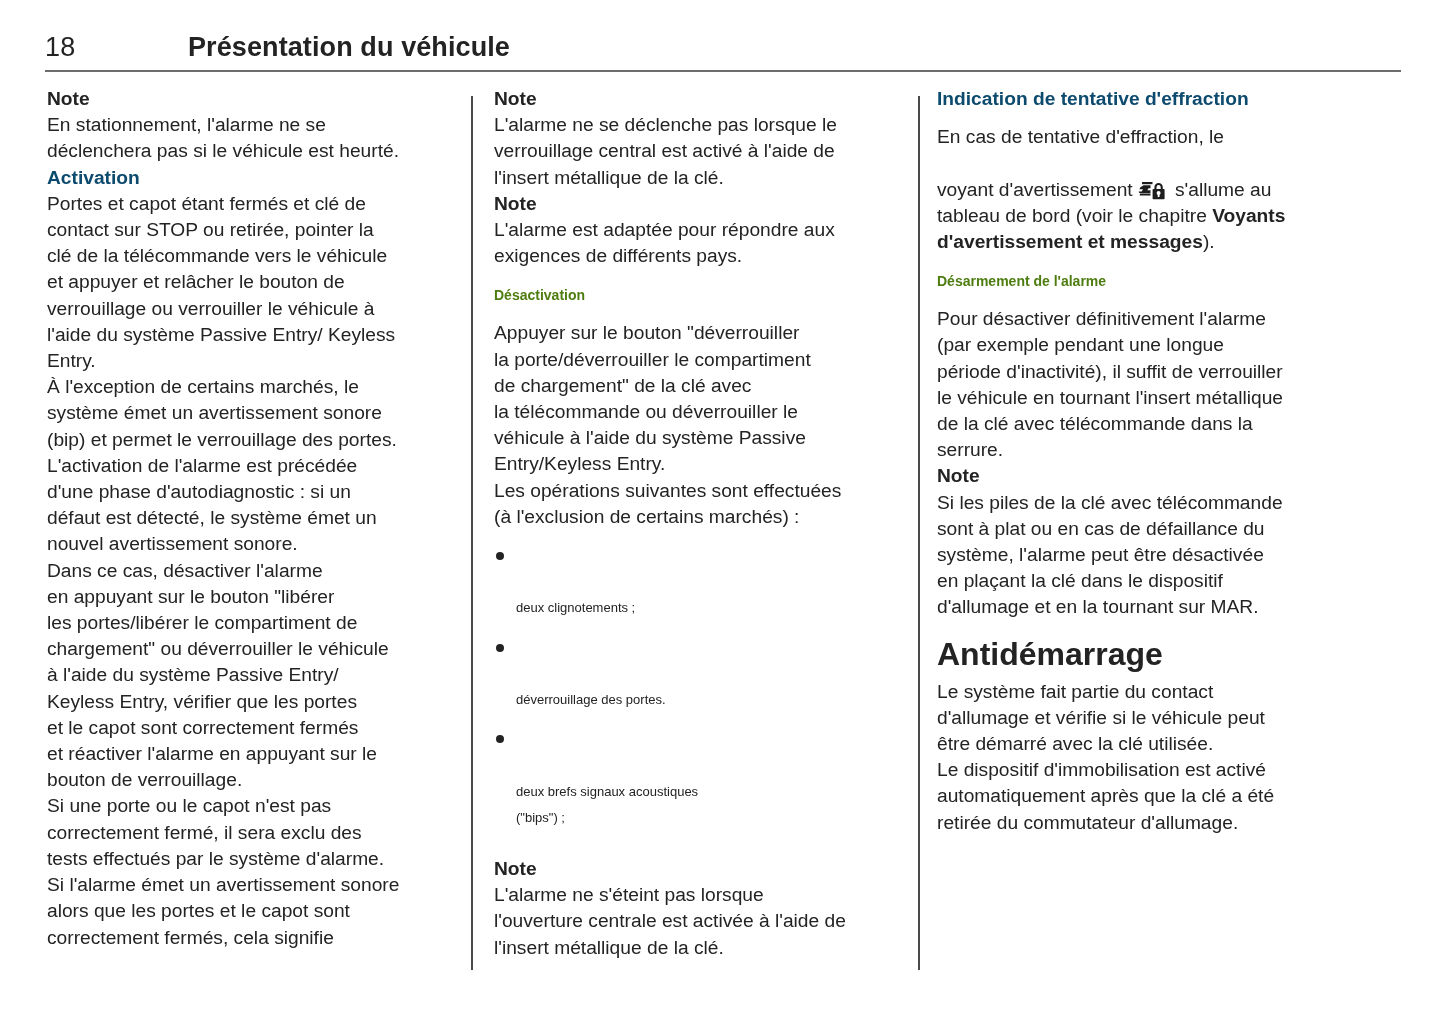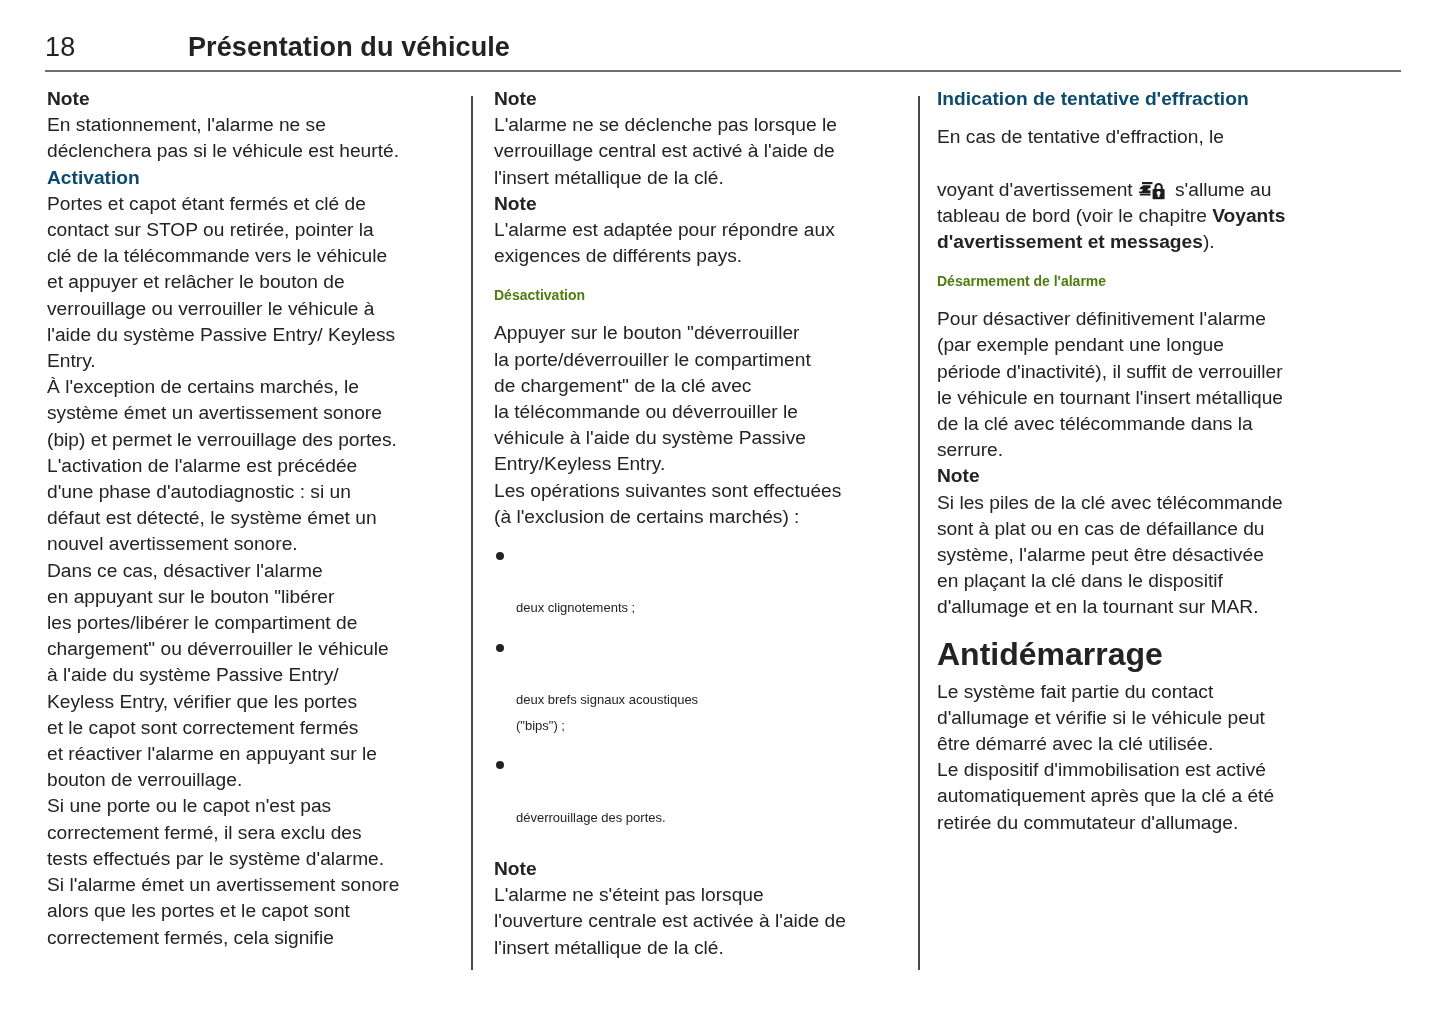--- a/index.html
+++ b/index.html
@@ -239,26 +239,26 @@
 Les opérations suivantes sont effectuées
 (à l'exclusion de certains marchés) :</p>
 
       <ul class="bullets">
         <li>
           <span class="dot"></span>
           <span>deux clignotements ;</span>
         </li>
         <li>
           <span class="dot"></span>
-          <span>deux brefs signaux acoustiques
-("bips") ;</span>
+          <span>déverrouillage des portes.</span>
         </li>
         <li>
           <span class="dot"></span>
-          <span>déverrouillage des portes.</span>
+          <span>deux brefs signaux acoustiques
+("bips") ;</span>
         </li>
       </ul>
 
       <div class="gap-sm"></div>
       <div class="note-label">Note</div>
       <p class="body">L'alarme ne s'éteint pas lorsque
 l'ouverture centrale est activée à l'aide de
 l'insert métallique de la clé.</p>
     </div>
 

